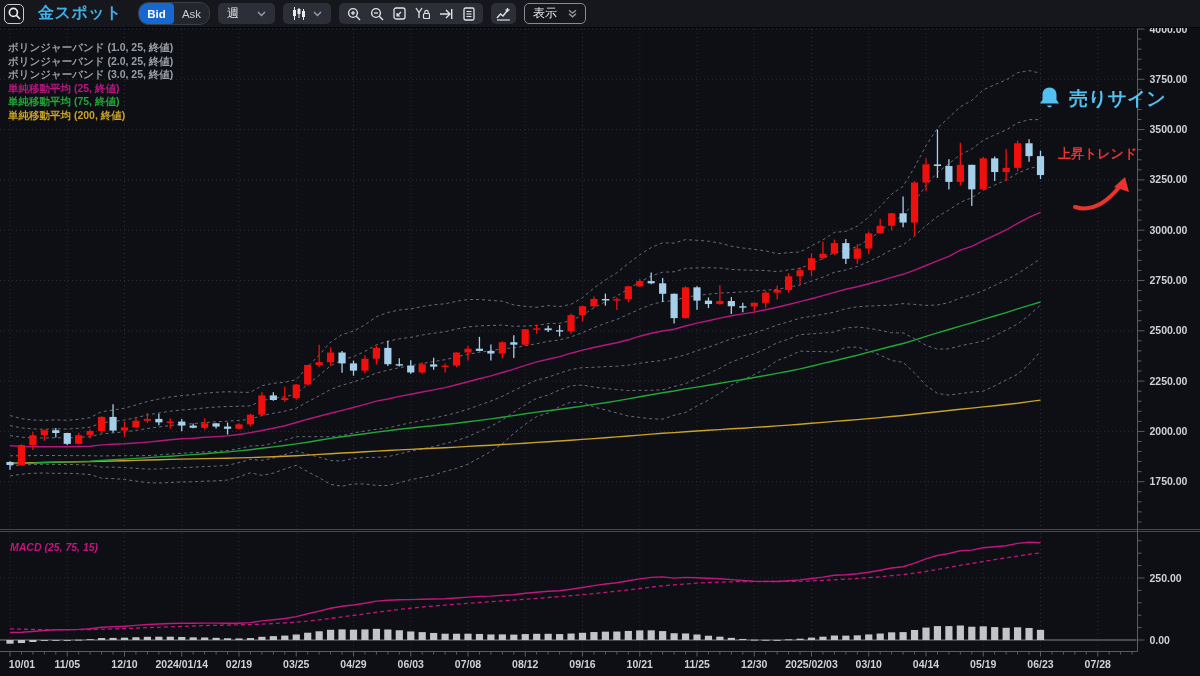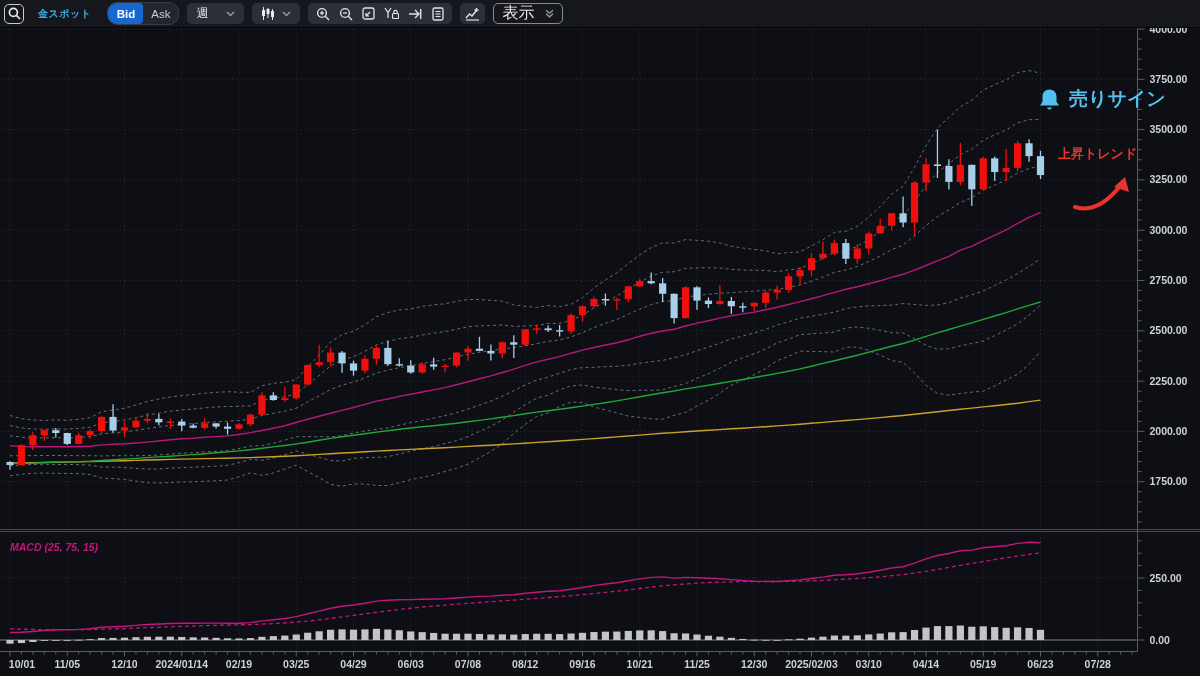--- a/index.html
+++ b/index.html
@@ -4,40 +4,40 @@
 <style>
   html,body{margin:0;padding:0;background:#000;}
   .app{position:relative;width:1200px;height:676px;background:#0d0f14;overflow:hidden;
        font-family:"Liberation Sans","DejaVu Sans",sans-serif;-webkit-font-smoothing:antialiased;}
   
   .toolbar{position:absolute;top:0;left:0;width:1200px;height:28px;background:#15171d;
            display:flex;align-items:center;gap:8px;padding-left:4px;box-sizing:border-box;
            border-bottom:1px solid #05060a;}
   .tb-sq{width:20px;height:20px;border:1.5px solid #c9ccd2;border-radius:5px;display:flex;
          align-items:center;justify-content:center;color:#e8eaee;background:transparent;cursor:pointer;}
-  .symbol{color:#41aee6;font-size:10px;font-weight:700;letter-spacing:.5px;margin:0 8px 0 6px;}
+  .symbol{color:#41aee6;font-size:16px;font-weight:700;letter-spacing:.5px;margin:0 8px 0 6px;}
   .seg{display:flex;border:1px solid #3a3e46;border-radius:10px;overflow:hidden;background:#23262c;height:21px;}
   .seg button{border:none;font-size:11.5px;width:35px;cursor:pointer;padding:0;}
   .seg .on{background:#1668d0;color:#fff;font-weight:700;border-radius:4px;}
   .seg .off{background:transparent;color:#c9ccd2;font-weight:400;}
   .btn{height:21px;background:#2c2f37;border:none;border-radius:5px;color:#e6e8ec;font-size:12px;
        display:flex;align-items:center;gap:6px;padding:0 9px;cursor:pointer;}
   .chev{color:#9a9ea7;}
   .icon-group{height:21px;background:#2c2f37;border-radius:5px;display:flex;align-items:center;padding:0 3px;}
   .ig-btn{width:23px;height:21px;display:flex;align-items:center;justify-content:center;color:#dfe2e7;
           background:transparent;border:none;cursor:pointer;padding:0;}
   .btn-outline{height:21px;background:transparent;border:1px solid #878b93;border-radius:5px;color:#e6e8ec;
-          font-size:16px;display:flex;align-items:center;gap:11px;padding:0 8px;cursor:pointer;}
+          font-size:12px;display:flex;align-items:center;gap:11px;padding:0 8px;cursor:pointer;}
   
   .chart-root{position:absolute;top:28px;left:0;width:1200px;height:648px;background:#0d0f14;}
   svg text{font-family:"Liberation Sans","DejaVu Sans",sans-serif;}
   .legend{position:absolute;left:8px;top:13px;line-height:13.5px;font-size:10.5px;font-weight:600;}
   .legend div{white-space:nowrap;}
   .macd-label{position:absolute;left:10px;top:513px;font-size:10.5px;font-weight:700;color:#c2157e;font-style:italic;}
-  .anno-sell{position:absolute;left:1038px;top:58px;display:flex;align-items:flex-end;gap:8px;
+  .anno-sell{position:absolute;left:1038px;top:58px;display:flex;align-items:flex-start;gap:8px;
              color:#53c0f0;font-size:19px;font-weight:600;cursor:pointer;}
   .anno-up{position:absolute;left:1058px;top:117px;color:#e8332e;font-size:13px;font-weight:600;cursor:pointer;}
   .anno-arrow{position:absolute;left:1072px;top:146px;cursor:pointer;}
 </style>
 </head>
 <body>
 
 <div class="app">
 
   <div class="toolbar">
@@ -677,20 +677,28 @@
         <line x1="1063.3999999999999" y1="623.5" x2="1063.3999999999999" y2="626.5" stroke="#585c64" stroke-width="1"></line>
         <line x1="1074.85" y1="623.5" x2="1074.85" y2="626.5" stroke="#585c64" stroke-width="1"></line>
         <line x1="1086.3" y1="623.5" x2="1086.3" y2="626.5" stroke="#585c64" stroke-width="1"></line>
         <line x1="1097.75" y1="623.5" x2="1097.75" y2="628.5" stroke="#585c64" stroke-width="1"></line>
         <text x="1097.75" y="639.5" font-size="10.5" font-weight="600" fill="#ced1d6" text-anchor="middle">07/28</text>
         <line x1="1109.1999999999998" y1="623.5" x2="1109.1999999999998" y2="626.5" stroke="#585c64" stroke-width="1"></line>
         <line x1="1120.6499999999999" y1="623.5" x2="1120.6499999999999" y2="626.5" stroke="#585c64" stroke-width="1"></line>
         <line x1="1132.1" y1="623.5" x2="1132.1" y2="626.5" stroke="#585c64" stroke-width="1"></line>
       </svg>
 
+    <div class="legend" id="legend">
+        <div style="color: rgb(152, 157, 166);">ボリンジャーバンド (1.0, 25, 終値)</div>
+        <div style="color: rgb(152, 157, 166);">ボリンジャーバンド (2.0, 25, 終値)</div>
+        <div style="color: rgb(152, 157, 166);">ボリンジャーバンド (3.0, 25, 終値)</div>
+        <div style="color: rgb(181, 23, 125);">単純移動平均 (25, 終値)</div>
+        <div style="color: rgb(33, 166, 55);">単純移動平均 (75, 終値)</div>
+        <div style="color: rgb(201, 162, 39);">単純移動平均 (200, 終値)</div>
+      </div>
     <div class="macd-label">MACD (25, 75, 15)</div>
 
     <div class="anno-sell">
       <span style="display:flex">
         <svg width="23" height="24" viewBox="0 0 23 24">
             <path d="M11.5 1.5c-4.2 0-7 3.1-7 7v5.2L2 17.5h19l-2.5-3.8V8.5c0-3.9-2.8-7-7-7z" fill="#53c0f0"></path>
             <path d="M9 19.5a2.6 2.6 0 0 0 5 0z" fill="#53c0f0"></path>
           </svg>
       </span>
       <span>売りサイン</span>

